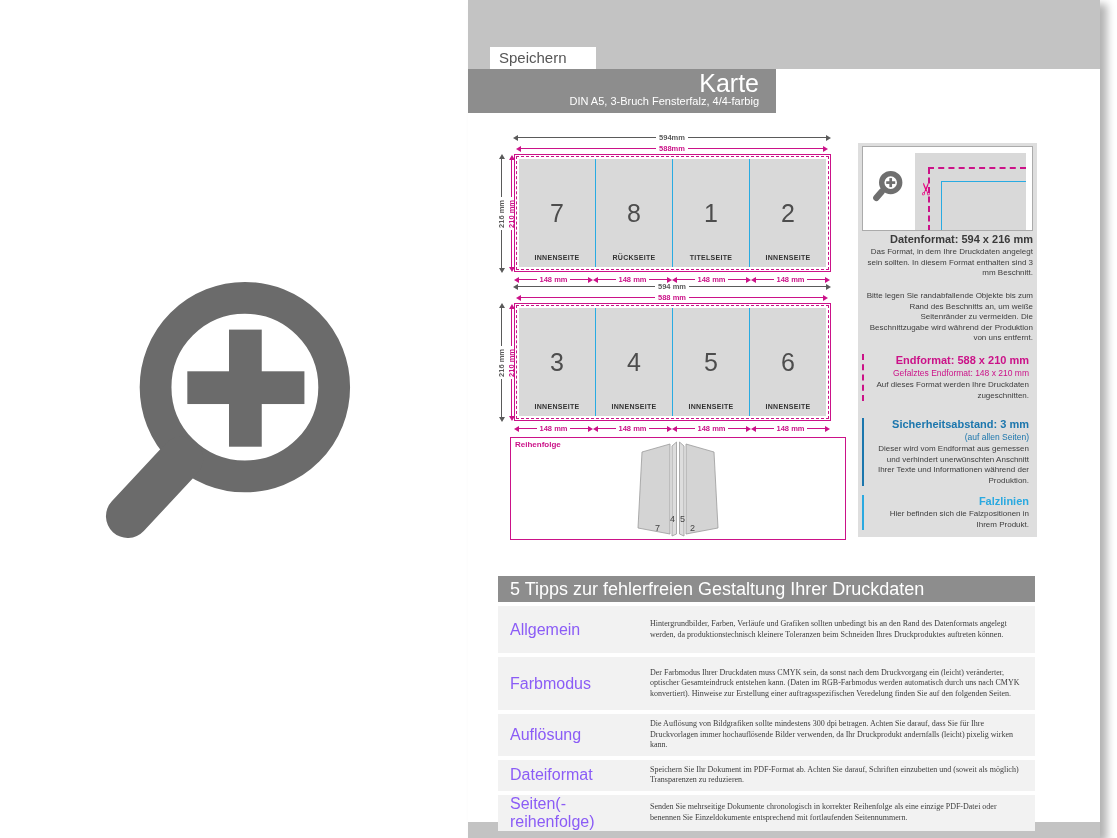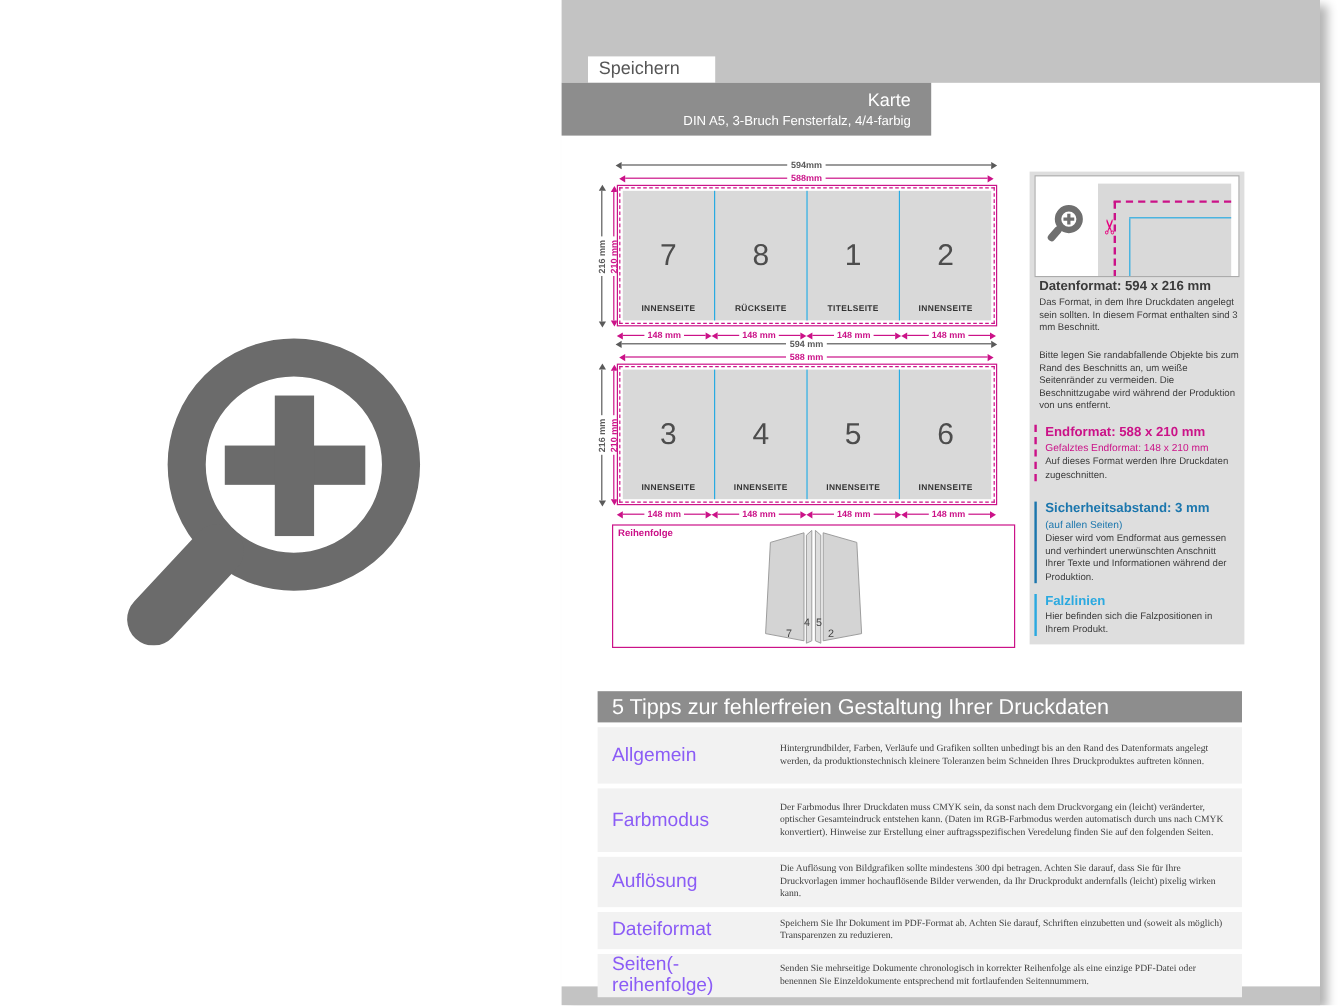--- a/index.html
+++ b/index.html
@@ -24,21 +24,21 @@
   .band-top { position:absolute; left:0; top:0; width:100%; height:69px; background:var(--band); }
   .band-bottom { position:absolute; left:0; top:822px; width:100%; height:16px; background:var(--band); }
   .tab {
     position:absolute; left:22px; top:47px; width:106px; height:22px; background:#fff;
     color:#565656; font-size:15px; line-height:22px; padding-left:9px;
   }
   .title-band {
     position:absolute; left:0; top:69px; width:308px; height:44px; background:var(--hdr);
     color:#fff; text-align:right; padding:2px 17px 0 0;
   }
-  .title { font-size:15px; line-height:25px; font-weight:400; }
+  .title { font-size:25px; line-height:25px; font-weight:400; }
   .subtitle { font-size:11px; line-height:11px; }
 
   
   .dimh { position:absolute; height:9px; display:flex; align-items:center; font-size:7.5px; white-space:nowrap; }
   .dimh::before { content:""; border-top:3px solid transparent; border-bottom:3px solid transparent; border-right:5px solid currentColor; }
   .dimh::after  { content:""; border-top:3px solid transparent; border-bottom:3px solid transparent; border-left:5px solid currentColor; }
   .dimh .ln { flex:1; height:1px; background:currentColor; }
   .dimh .lbl { padding:0 3px; }
   .dimv { position:absolute; width:9px; display:flex; flex-direction:column; align-items:center; font-size:7.5px; white-space:nowrap; }
   .dimv::before { content:""; border-left:3px solid transparent; border-right:3px solid transparent; border-bottom:5px solid currentColor; }
@@ -65,21 +65,21 @@
   .sb-panel { position:absolute; left:390px; top:143px; width:179px; height:394px; background:#dedede; }
   .illus { position:absolute; left:394px; top:146px; width:171px; height:85px; background:#fff; border:1px solid #ababab; overflow:hidden; }
   .mini-zoom { position:absolute; left:7px; top:23px; width:36px; height:36px; }
   .corner { position:absolute; left:52px; top:6px; right:6px; bottom:-1px; background:#d9d9d9; }
   .c-dash-h { position:absolute; left:13px; right:0; top:14px; border-top:2px dashed var(--mag); }
   .c-dash-v { position:absolute; top:15px; bottom:0; left:13px; border-left:2px dashed var(--mag); }
   .c-blue-h { position:absolute; left:26px; right:0; top:28px; border-top:1.5px solid var(--cyan); }
   .c-blue-v { position:absolute; top:29px; bottom:0; left:26px; border-left:1.5px solid var(--cyan); }
   .scissors { position:absolute; left:4px; top:26px; font-size:17px; color:#e6007e; transform:rotate(-90deg); font-family:"DejaVu Sans", sans-serif; }
 
-  .sb-sec { position:absolute; left:398px; width:167px; font-size:8px; line-height:10.5px; color:var(--ink); }
+  .sb-sec { position:absolute; left:398px; width:167px; font-size:8px; line-height:10.5px; color:var(--ink);text-align:right; }
   .sb-sec h3 { font-size:11px; line-height:13px; margin-bottom:1px; color:#3a3a3a; }
   .sb-sub { font-size:8.5px; line-height:11px; margin-bottom:1px; }
   .sec-end  { left:394px !important; border-left:2px dashed var(--mag); padding-left:7px; }
   .sec-end h3, .sec-end .sb-sub { color:var(--mag); }
   .sec-safe { left:394px !important; border-left:2px solid var(--safety); padding-left:7px; }
   .sec-safe h3, .sec-safe .sb-sub { color:var(--safety); }
   .sec-falz { left:394px !important; border-left:2px solid var(--falz); padding-left:7px; }
   .sec-falz h3 { color:var(--falz); }
 
   

